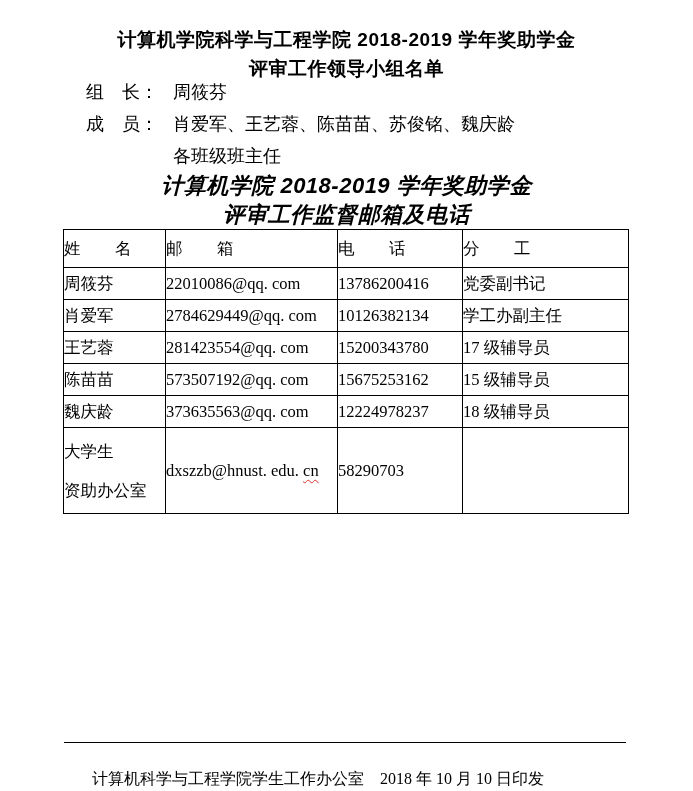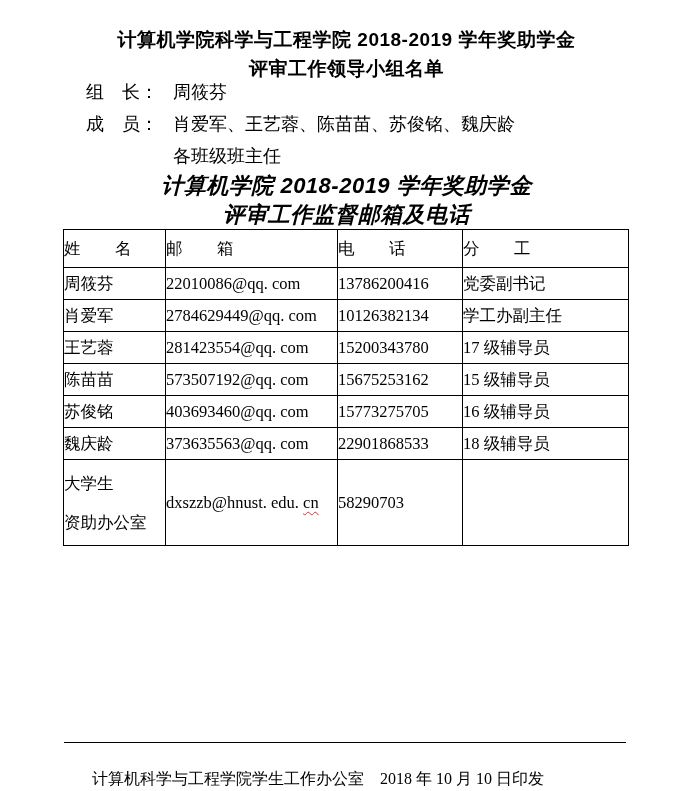--- a/index.html
+++ b/index.html
@@ -148,29 +148,23 @@
       <td>15200343780</td>
       <td>17 级辅导员</td>
     </tr>
     <tr>
       <td>陈苗苗</td>
       <td>573507192@qq. com</td>
       <td>15675253162</td>
       <td>15 级辅导员</td>
     </tr>
     <tr>
-      <td>苏俊铭</td>
-      <td>403693460@qq. com</td>
-      <td>15773275705</td>
-      <td>16 级辅导员</td>
-    </tr>
-    <tr>
       <td>魏庆龄</td>
       <td>373635563@qq. com</td>
-      <td>22901868533</td>
+      <td>12224978237</td>
       <td>18 级辅导员</td>
     </tr>
     <tr class="office-row">
       <td>大学生
 资助办公室</td>
       <td><span>dxszzb@hnust. edu. </span><span class="squiggle">cn</span></td>
       <td>58290703</td>
       <td></td>
     </tr>
   </tbody>

